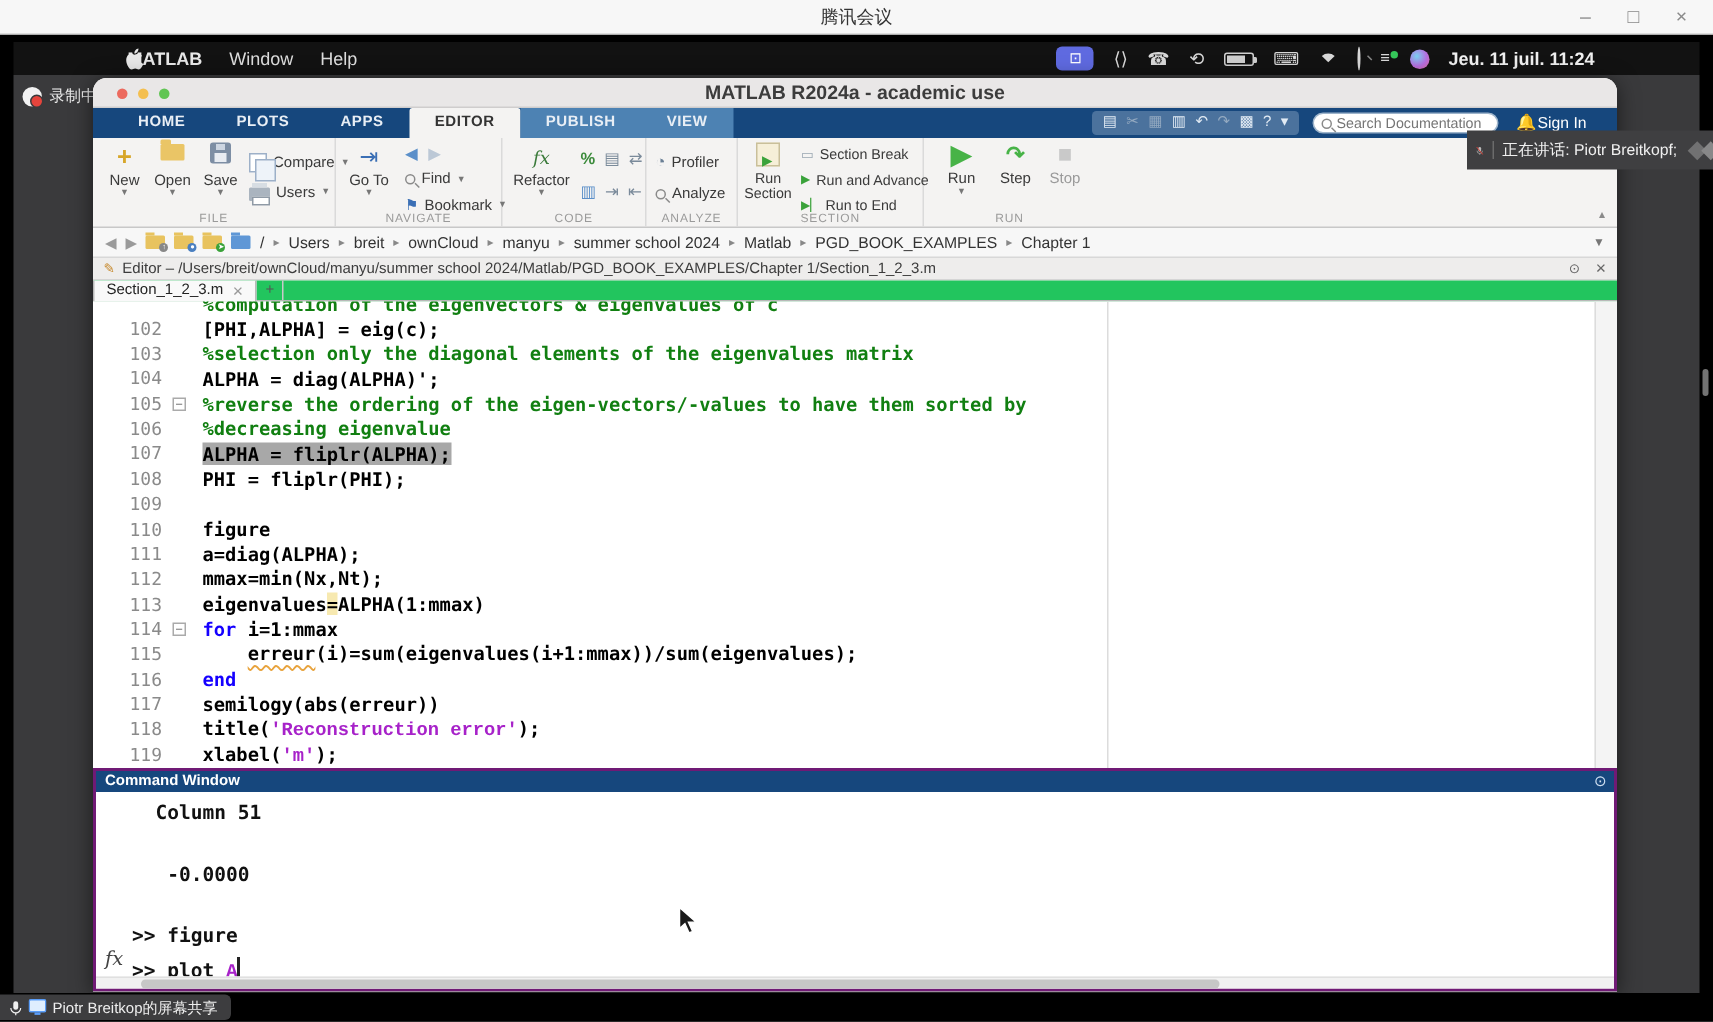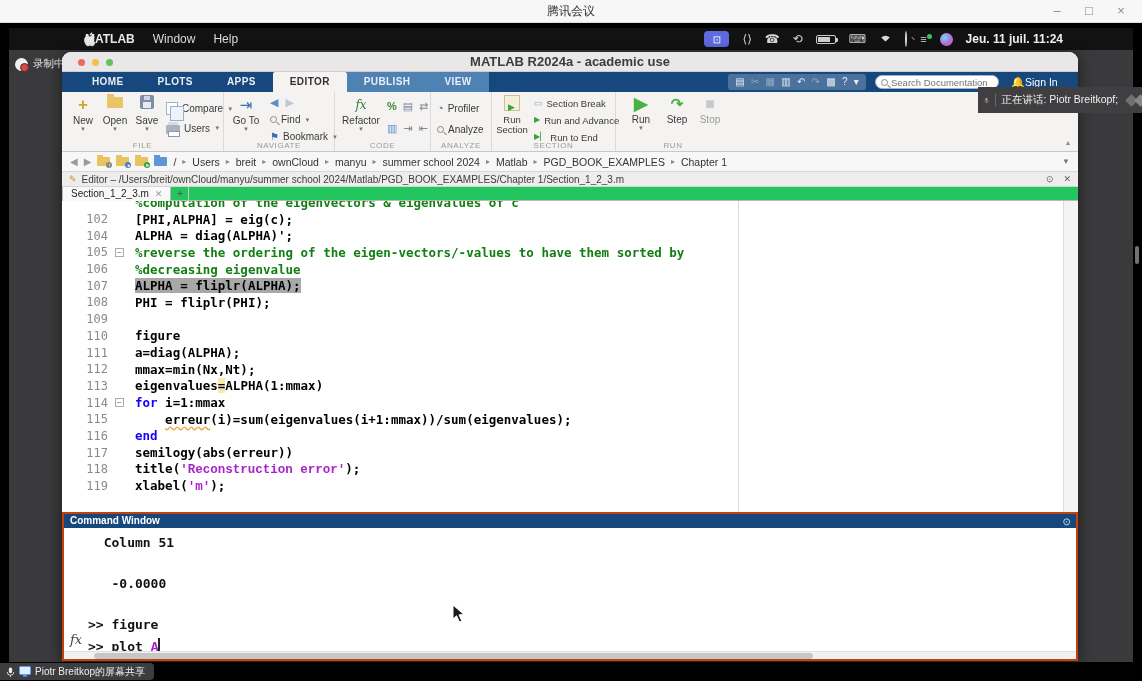--- a/index.html
+++ b/index.html
@@ -125,21 +125,21 @@
   .cl .ln { width:46px; flex:none; text-align:right; color:#8a8a8a; font-weight:normal; font-size:12px; }
   .cl .fold { width:27px; flex:none; position:relative; }
   .foldbox { position:absolute; left:7px; top:50%; margin-top:-4.5px; width:9px; height:9px; border:1px solid #aaa;
              background:#fff; color:#777; font-size:8px; line-height:7px; text-align:center; font-weight:normal; }
   .tok-c { color:#117f11; } .tok-k { color:#1500ff; } .tok-s { color:#a722c9;font-family:Liberation Mono, monospace; }
   .tok-w { text-decoration:underline; text-decoration-style:wavy; text-decoration-color:#e8a33d; text-underline-offset:2px; }
   .tok-hl { background:#f7e9b0; }
   .src.sel { background:#a8a8a8; }
 
   
-  .cw { position:absolute; left:0; top:460px; right:0; bottom:0; border:2px solid #c2410c; background:#fff; }
+  .cw { position:absolute; left:0; top:460px; right:0; bottom:0; border:2px solid #701a75; background:#fff; }
   .cw-head { position:absolute; left:0; top:0; right:0; height:14px; background:#16477d; color:#fff;
              font-size:10px; font-weight:bold; line-height:14px; padding-left:6px; }
   .cw-head .gear { position:absolute; right:5px; top:1px; font-size:10px; font-weight:normal; color:#cfe0f2; }
   .cw-body { position:absolute; left:0; top:14px; right:0; bottom:8px; overflow:hidden; padding:7px 0 0 24px;
              font-family:"DejaVu Sans Mono","Liberation Mono",monospace; font-size:13px; font-weight:bold; color:#111; }
   .cwl { height:20.5px; white-space:pre; }
   .cw-cursor { display:inline-block; width:2px; height:15px; background:#222; vertical-align:-2px; }
   .fx { position:absolute; left:6px; bottom:12px; font-family:"DejaVu Serif",serif; font-style:italic;
         font-size:13px; color:#444; font-weight:normal; }
   .cw-hscroll { position:absolute; left:0; right:0; bottom:0; height:8px; background:#f1f1f1; border-top:1px solid #e0e0e0; }
@@ -413,20 +413,21 @@
         </div>
         <div class="ftab-plus">+</div>
       </div>
 
       <div class="codearea">
         <div class="guide"></div>
         <div class="astrip"></div>
         <div class="codelines" id="codelines">
             <div class="cl"><span class="ln"></span><span class="fold"></span><span class="src"><span class="tok-c">%computation of the eigenvectors &amp; eigenvalues of c</span></span></div>
             <div class="cl"><span class="ln">102</span><span class="fold"></span><span class="src"><span>[PHI,ALPHA] = eig(c);</span></span></div>
+            <div class="cl"><span class="ln">103</span><span class="fold"></span><span class="src"><span class="tok-c">%selection only the diagonal elements of the eigenvalues matrix</span></span></div>
             <div class="cl"><span class="ln">104</span><span class="fold"></span><span class="src"><span>ALPHA = diag(ALPHA)';</span></span></div>
             <div class="cl"><span class="ln">105</span><span class="fold"><span class="foldbox">−</span></span><span class="src"><span class="tok-c">%reverse the ordering of the eigen-vectors/-values to have them sorted by</span></span></div>
             <div class="cl"><span class="ln">106</span><span class="fold"></span><span class="src"><span class="tok-c">%decreasing eigenvalue</span></span></div>
             <div class="cl"><span class="ln">107</span><span class="fold"></span><span class="src sel"><span>ALPHA = fliplr(ALPHA);</span></span></div>
             <div class="cl"><span class="ln">108</span><span class="fold"></span><span class="src"><span>PHI = fliplr(PHI);</span></span></div>
             <div class="cl"><span class="ln">109</span><span class="fold"></span><span class="src"></span></div>
             <div class="cl"><span class="ln">110</span><span class="fold"></span><span class="src"><span>figure</span></span></div>
             <div class="cl"><span class="ln">111</span><span class="fold"></span><span class="src"><span>a=diag(ALPHA);</span></span></div>
             <div class="cl"><span class="ln">112</span><span class="fold"></span><span class="src"><span>mmax=min(Nx,Nt);</span></span></div>
             <div class="cl"><span class="ln">113</span><span class="fold"></span><span class="src"><span>eigenvalues</span><span class="tok-hl">=</span><span>ALPHA(1:mmax)</span></span></div>

